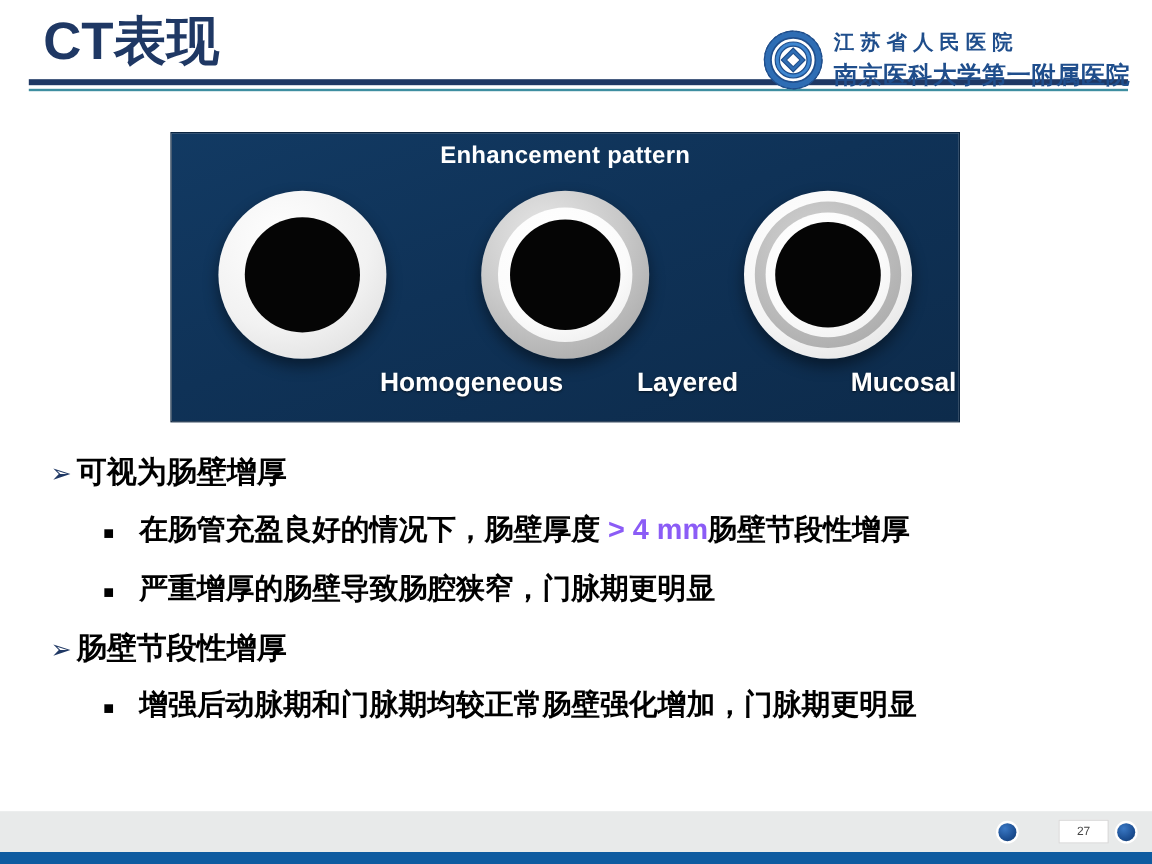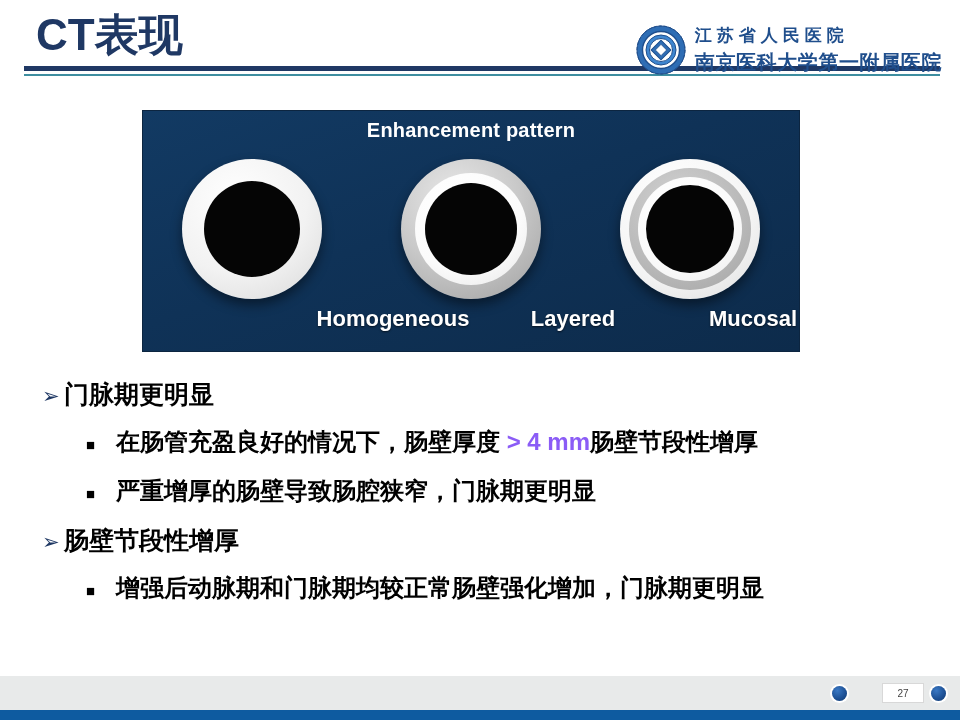--- a/index.html
+++ b/index.html
@@ -329,21 +329,21 @@
     <div class="ring-label">Homogeneous</div>
     <div class="ring-label">Layered</div>
     <div class="ring-label">Mucosal</div>
   </div>
 </div>
 
 <div id="body-content">
 
   <div class="bullet-l1">
     <span class="marker-l1">➢</span>
-    <span class="bullet-text">门脉期更明显</span>
+    <span class="bullet-text">可视为肠壁增厚</span>
   </div>
 
   <div class="bullet-l2">
     <span class="marker-l2">■</span>
     <span class="bullet-text"><span>在肠管充盈良好的情况下，肠壁厚度 </span><span class="accent-red">&gt; 4 mm</span><span>肠壁节段性增厚</span></span>
   </div>
 
   <div class="bullet-l2">
     <span class="marker-l2">■</span>
     <span class="bullet-text">严重增厚的肠壁导致肠腔狭窄，门脉期更明显</span>

